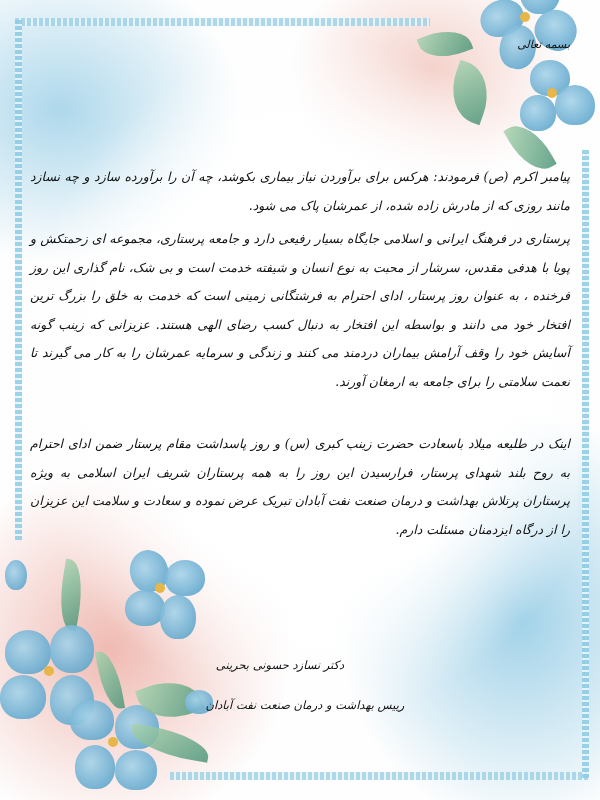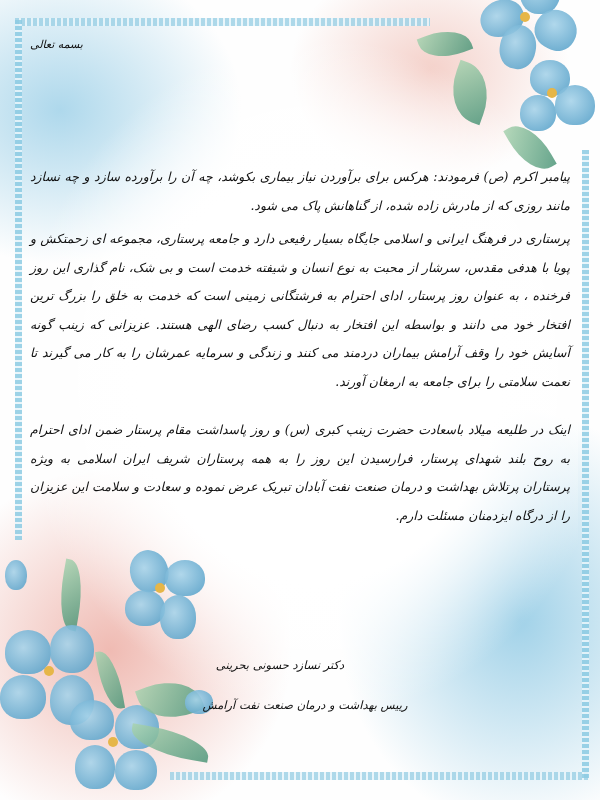--- a/index.html
+++ b/index.html
@@ -31,25 +31,25 @@
   }
   .border-left { left:15px; top:20px; height:520px; }
   .border-right { right:11px; top:150px; bottom:22px; }
 
   .flower { position:absolute; }
   .petal { position:absolute; border-radius:50% 50% 45% 45%; background:radial-gradient(ellipse at 40% 40%, #a8d4ea, #5fa6cc 80%); opacity:0.9; }
   .center { position:absolute; width:10px; height:10px; border-radius:50%; background:#e6b648; }
   .leaf { position:absolute; border-radius:0 80% 0 80%; background:linear-gradient(135deg,#a9d3b0,#4c9578); opacity:0.85; }
 
   .content { position:absolute; left:30px; right:30px; top:0; direction:rtl; color:#111; font-style:italic; }
-  .heading { position:absolute; top:38px; left:0; right:0; text-align:left; font-size:11px; }
+  .heading { position:absolute; top:38px; left:0; right:0; text-align:right; font-size:11px; }
   .para { position:absolute; right:0; left:0; font-size:12.5px; line-height:28.6px; text-align:justify; }
   .p1 { top:163px; }
   .p2 { top:225px; }
-  .p3 { top:416px; }
+  .p3 { top:430px; }
   .sig-name { position:absolute; top:658px; left:0; right:0; text-align:center; font-size:11.5px; padding-right:40px;}
   .sig-title { position:absolute; top:698px; left:0; right:0; text-align:center; font-size:11.5px; padding-left:10px;}
 </style>
 </head>
 <body>
 
 <div class="page">
   <div class="inner"></div>
 
   <div class="border-top"></div>
@@ -97,19 +97,19 @@
     <div class="petal" style="left:55px;top:60px;width:42px;height:40px;"></div>
     <div class="center" style="left:48px;top:47px;"></div>
   </div>
   <div class="leaf" style="left:140px;top:680px;width:60px;height:40px;transform:rotate(-20deg);"></div>
   <div class="leaf" style="left:130px;top:730px;width:80px;height:26px;transform:rotate(10deg);"></div>
   <div class="petal" style="left:185px;top:690px;width:28px;height:24px;"></div>
   <div class="petal" style="left:5px;top:560px;width:22px;height:30px;"></div>
 
   <div class="content">
     <div class="heading">بسمه تعالی</div>
-    <div class="para p1">پیامبر اکرم (ص) فرمودند: هرکس برای برآوردن نیاز بیماری بکوشد، چه آن را برآورده سازد و چه نسازد مانند روزی که از مادرش زاده شده، از گناهانش پاک می شود.</div>
+    <div class="para p1">پیامبر اکرم (ص) فرمودند: هرکس برای برآوردن نیاز بیماری بکوشد، چه آن را برآورده سازد و چه نسازد مانند روزی که از مادرش زاده شده، از عمرشان پاک می شود.</div>
     <div class="para p2">پرستاری در فرهنگ ایرانی و اسلامی جایگاه بسیار رفیعی دارد و جامعه پرستاری، مجموعه ای زحمتکش و پویا با هدفی مقدس، سرشار از محبت به نوع انسان و شیفته خدمت است و بی شک، نام گذاری این روز فرخنده ، به عنوان روز پرستار، ادای احترام به فرشتگانی زمینی است که خدمت به خلق را بزرگ ترین افتخار خود می دانند و بواسطه این افتخار به دنبال کسب رضای الهی هستند. عزیزانی که زینب گونه آسایش خود را وقف آرامش بیماران دردمند می کنند و زندگی و سرمایه عمرشان را به کار می گیرند تا نعمت سلامتی را برای جامعه به ارمغان آورند.</div>
     <div class="para p3">اینک در طلیعه میلاد باسعادت حضرت زینب کبری (س) و روز پاسداشت مقام پرستار ضمن ادای احترام به روح بلند شهدای پرستار، فرارسیدن این روز را به همه پرستاران شریف ایران اسلامی به ویژه پرستاران پرتلاش بهداشت و درمان صنعت نفت آبادان تبریک عرض نموده و سعادت و سلامت این عزیزان را از درگاه ایزدمنان مسئلت دارم.</div>
     <div class="sig-name">دکتر نسازد حسونی بحرینی</div>
-    <div class="sig-title">رییس بهداشت و درمان صنعت نفت آرامش</div>
+    <div class="sig-title">رییس بهداشت و درمان صنعت نفت آبادان</div>
   </div>
 </div>
 
 </body></html>

